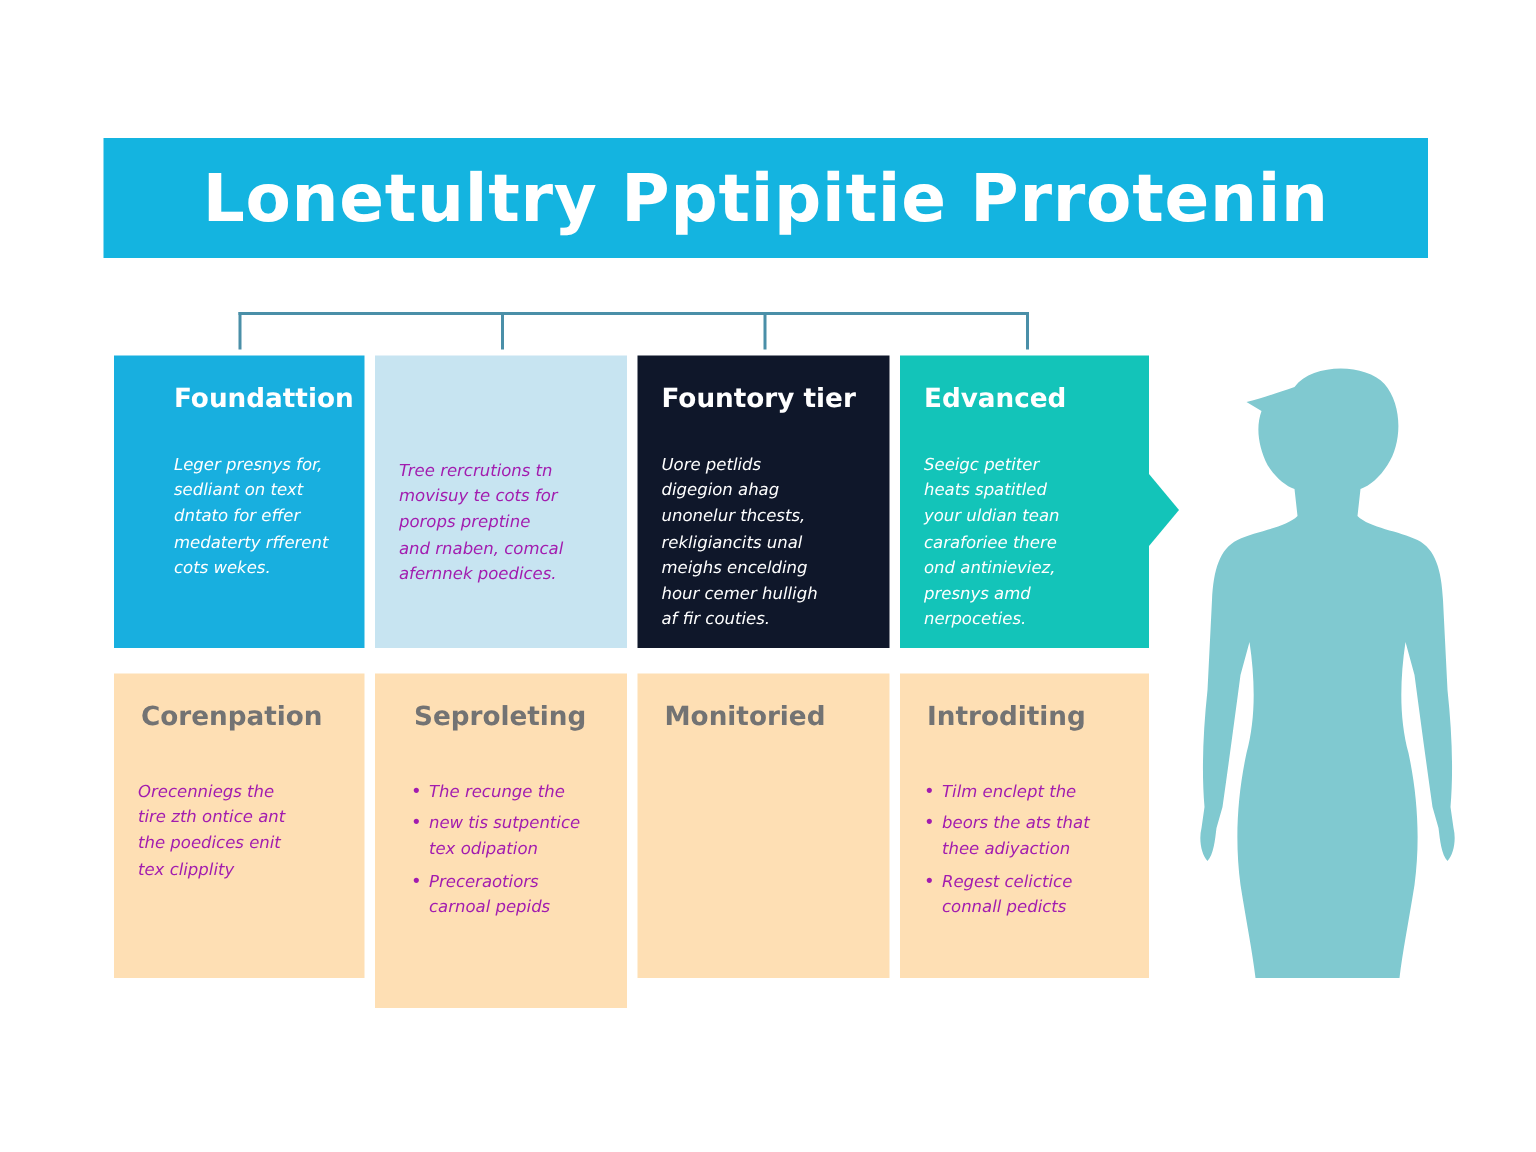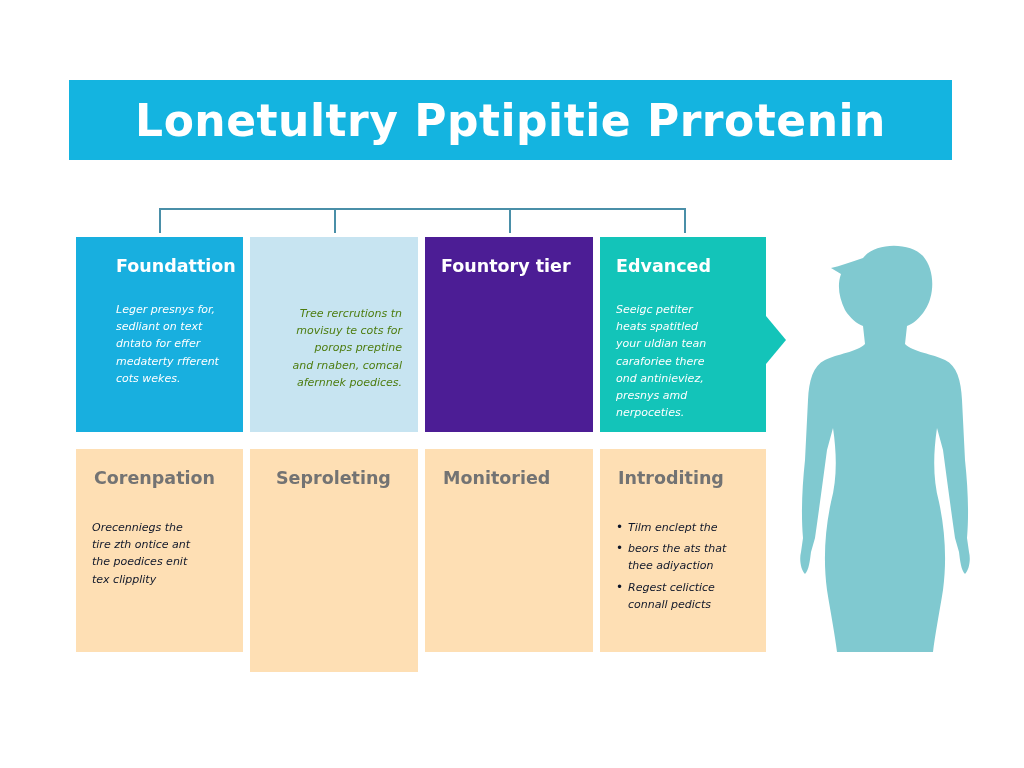--- a/index.html
+++ b/index.html
@@ -1,20 +1,20 @@
 <!DOCTYPE html>
 <html><head>
   <meta charset="utf-8">
   <style>
     * { box-sizing: border-box; margin: 0; padding: 0; }
     html, body { width: 1024px; height: 768px; background: #ffffff; overflow: hidden; }
     body { position: relative; font-family: "DejaVu Sans", sans-serif; }
 
     .title-bar {
-      position: absolute; left: 69px; top: 80px; width: 883px; height: 80px;
+      position: absolute; left: 69px; top: 92px; width: 883px; height: 80px;
       background: #14b4e0;
       display: flex; align-items: center; justify-content: center;
     }
     .title-bar h1 {
       color: #ffffff; font-family: "DejaVu Sans", sans-serif; font-weight: bold;
       font-size: 44px; letter-spacing: 0.5px; white-space: nowrap;
     }
 
     .connector { position: absolute; background: #4a8fa8; }
 
@@ -24,24 +24,24 @@
       line-height: 22px; white-space: nowrap;
     }
     .card .body {
       font-family: "DejaVu Sans", sans-serif; font-size: 11px; line-height: 17.2px;
       margin-top: 24px;
       font-style: italic;
     }
     .card .body p { margin: 0; }
 
     .top .heading, .top .body { color: #ffffff; }
-    .top.light .body { color: #4d7c0f; text-align: right; }
+    .top.light .body { color: #a21caf; }
     .bottom { background: #fedfb4; }
     .bottom .heading { color: #737373; padding-left: 2px; }
-    .bottom .body { color: #0f172a; margin-top: 30px; }
+    .bottom .body { color: #a21caf; margin-top: 30px; }
 
     .bullets { list-style: none; }
     .bullets li { position: relative; padding-left: 12px; margin-bottom: 4px; }
     .bullets li::before {
       content: "\2022"; position: absolute; left: 0; top: 0; font-size: 12px;
     }
 
     .chevron {
       position: absolute; width: 0; height: 0;
       border-top: 24px solid transparent; border-bottom: 24px solid transparent;
@@ -80,22 +80,31 @@
   <div class="heading"></div>
   <div class="body" style="margin-top:50px;">
     <p>Tree rercrutions tn</p>
     <p>movisuy te cots for</p>
     <p>porops preptine</p>
     <p>and rnaben, comcal</p>
     <p>afernnek poedices.</p>
   </div>
 </div>
 
-<div class="card top" style="left:425px; top:237px; width:168px; height:195px; background:#4c1d95;">
+<div class="card top" style="left:425px; top:237px; width:168px; height:195px; background:#0f172a;">
   <div class="heading">Fountory tier</div>
+  <div class="body">
+    <p>Uore petlids</p>
+    <p>digegion ahag</p>
+    <p>unonelur thcests,</p>
+    <p>rekligiancits unal</p>
+    <p>meighs encelding</p>
+    <p>hour cemer hulligh</p>
+    <p>af fir couties.</p>
+  </div>
 </div>
 
 <div class="card top" style="left:600px; top:237px; width:166px; height:195px; background:#13c4b9;">
   <div class="heading">Edvanced</div>
   <div class="body">
     <p>Seeigc petiter</p>
     <p>heats spatitled</p>
     <p>your uldian tean</p>
     <p>caraforiee there</p>
     <p>ond antinieviez,</p>
@@ -110,20 +119,25 @@
   <div class="body">
     <p>Orecenniegs the</p>
     <p>tire zth ontice ant</p>
     <p>the poedices enit</p>
     <p>tex clipplity</p>
   </div>
 </div>
 
 <div class="card bottom" style="left:250px; top:449px; width:168px; height:223px;padding-left:24px;">
   <div class="heading">Seproleting</div>
+  <ul class="body bullets">
+    <li>The recunge the</li>
+    <li>new tis sutpentice tex odipation</li>
+    <li>Preceraotiors carnoal pepids</li>
+  </ul>
 </div>
 
 <div class="card bottom" style="left:425px; top:449px; width:168px; height:203px;">
   <div class="heading">Monitoried</div>
 </div>
 
 <div class="card bottom" style="left:600px; top:449px; width:166px; height:203px;">
   <div class="heading">Introditing</div>
   <ul class="body bullets">
     <li>Tilm enclept the</li>

